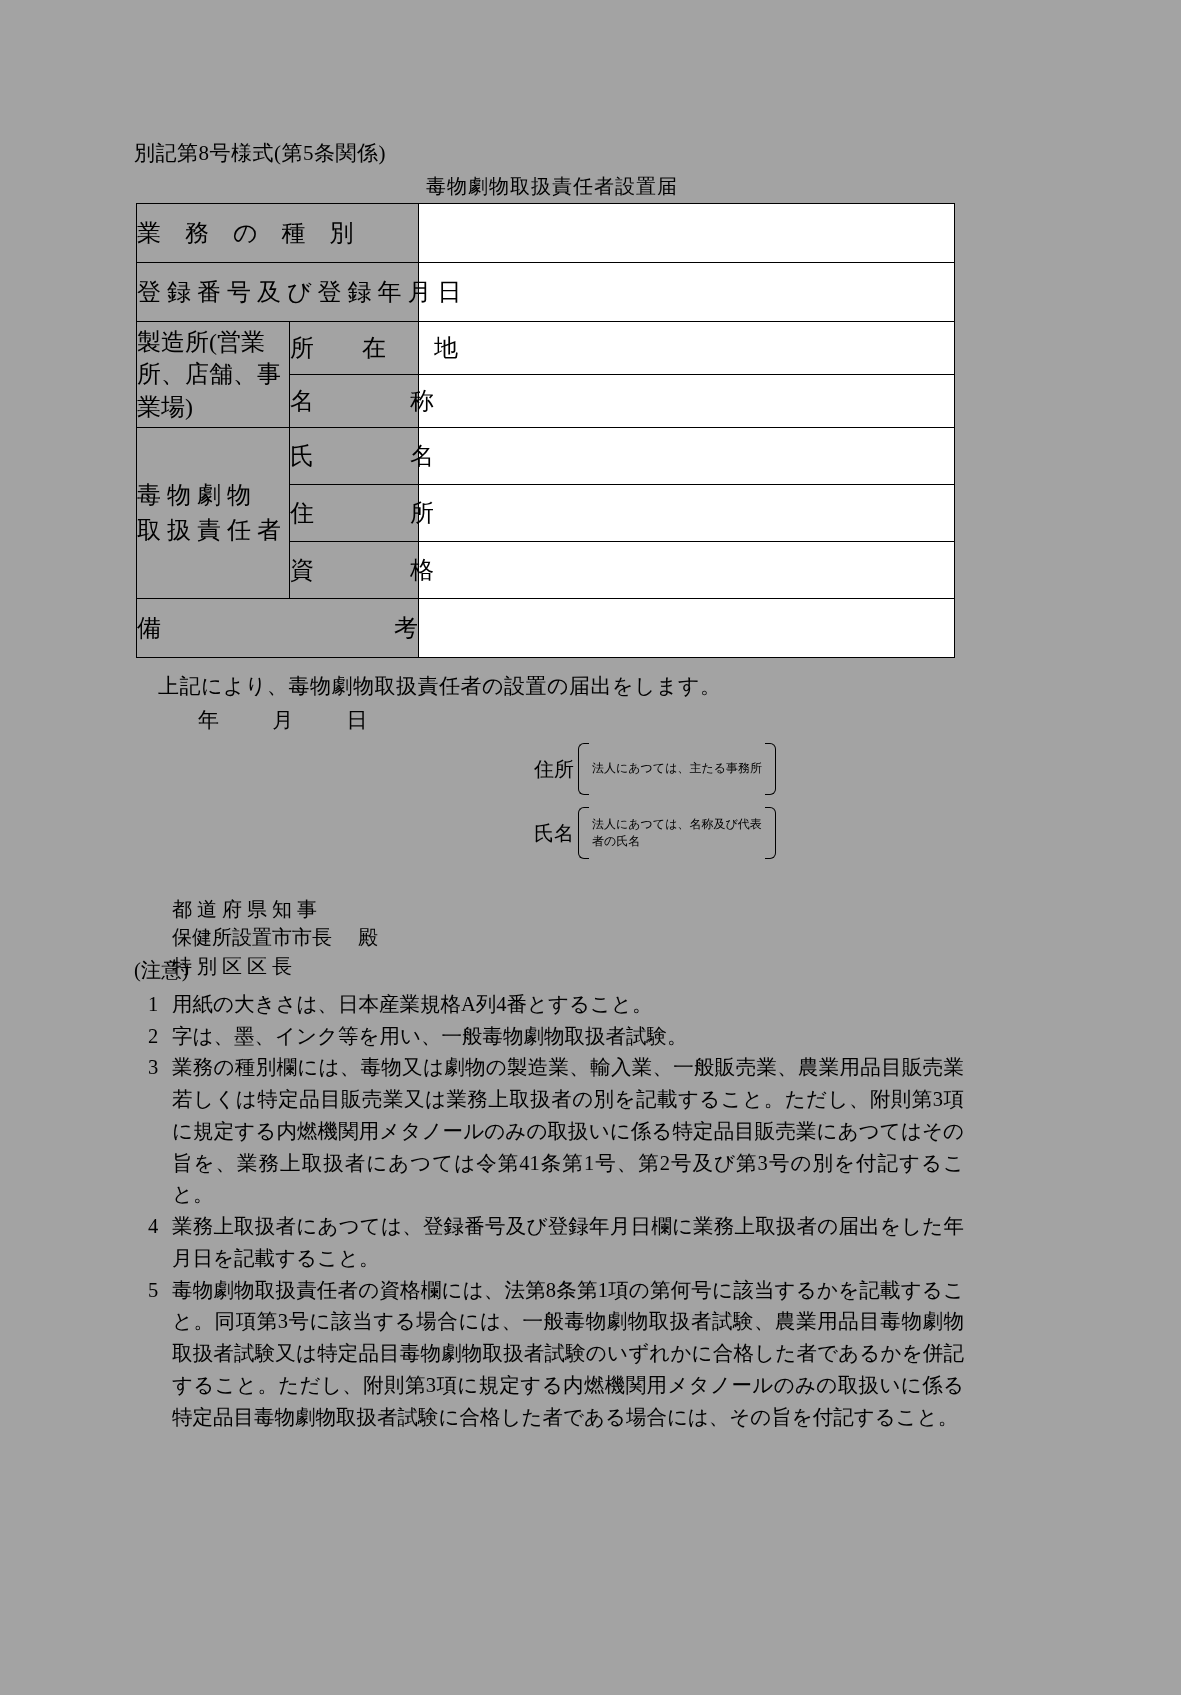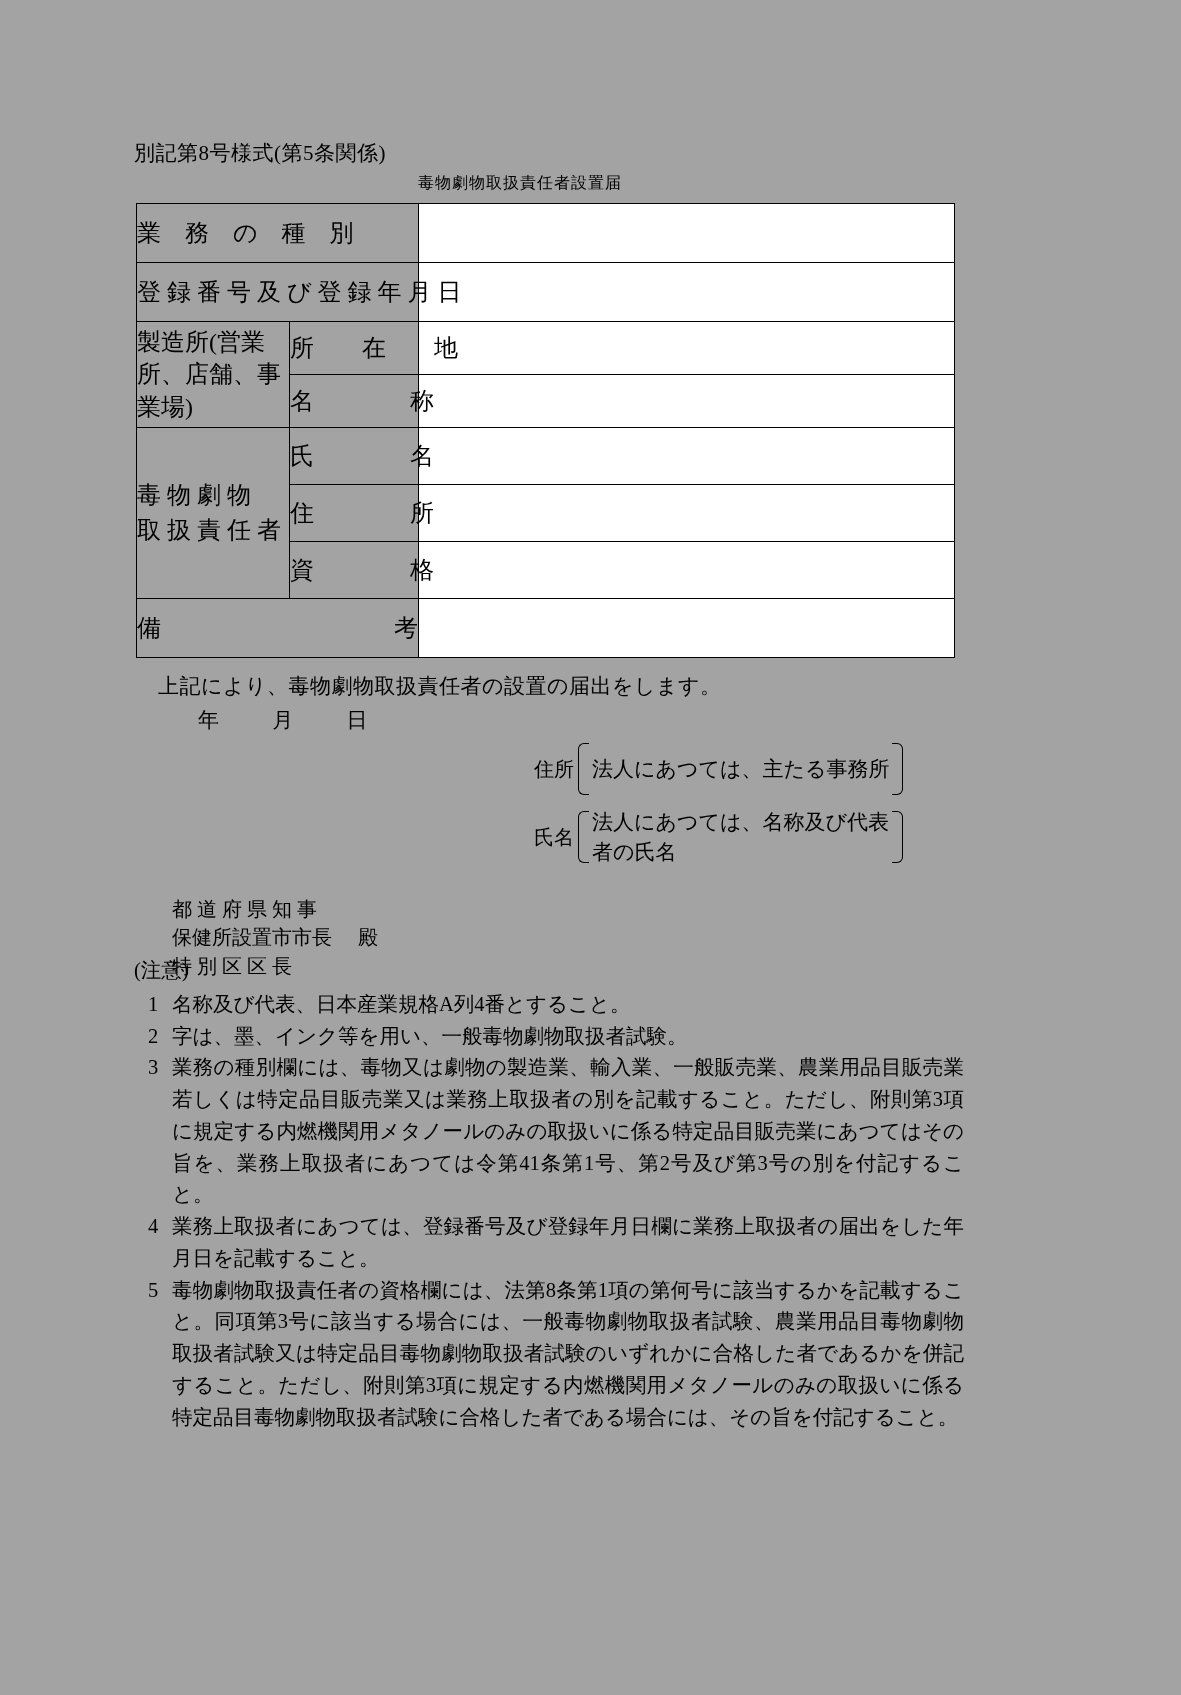--- a/index.html
+++ b/index.html
@@ -31,22 +31,23 @@
     font-size: 21px;
     letter-spacing: 0.5px;
     white-space: nowrap;
   }
   .form-title {
     position: absolute;
     left: 0;
     top: 173px;
     width: 1040px;
     text-align: center;
-    font-size: 16px;
+    font-size: 20px;
     letter-spacing: 1px;
+    padding-left: 32px;
   }
 
   
   .form-table {
     position: absolute;
     left: 136px;
     top: 203px;
     width: 818px;
     border-collapse: collapse;
     table-layout: fixed;
@@ -126,21 +127,21 @@
     width: 11px;
     height: 52px;
     box-sizing: border-box;
     border-top: 1.5px solid #000;
     border-bottom: 1.5px solid #000;
   }
   .brace-l { border-left: 1.5px solid #000; border-radius: 6px 0 0 6px; }
   .brace-r { border-right: 1.5px solid #000; border-radius: 0 6px 6px 0; }
   .brace-text {
     line-height: 1.45;
-    font-size: 21px;
+    font-size: 12px;
     padding: 0 3px;
     white-space: nowrap;
   }
 
   
   .addressee {
     position: absolute;
     left: 172px;
     top: 851px;
     font-size: 20px;
@@ -293,21 +294,21 @@
       <span>保健所設置市市長</span><span class="honorific">殿</span>
     </div>
     <div class="row">特 別 区 区 長</div>
   </div>
 
   <div class="notes">
     <div class="notes-title">(注意)</div>
 
     <div class="note-item">
       <span class="note-num">1</span>
-      <span class="note-body">名称及び代表、日本産業規格A列4番とすること。</span>
+      <span class="note-body">用紙の大きさは、日本産業規格A列4番とすること。</span>
     </div>
     <div class="note-item">
       <span class="note-num">2</span>
       <span class="note-body">字は、墨、インク等を用い、一般毒物劇物取扱者試験。</span>
     </div>
     <div class="note-item">
       <span class="note-num">3</span>
       <span class="note-body">業務の種別欄には、毒物又は劇物の製造業、輸入業、一般販売業、農業用品目販売業若しくは特定品目販売業又は業務上取扱者の別を記載すること。ただし、附則第3項に規定する内燃機関用メタノールのみの取扱いに係る特定品目販売業にあつてはその旨を、業務上取扱者にあつては令第41条第1号、第2号及び第3号の別を付記すること。</span>
     </div>
     <div class="note-item">

